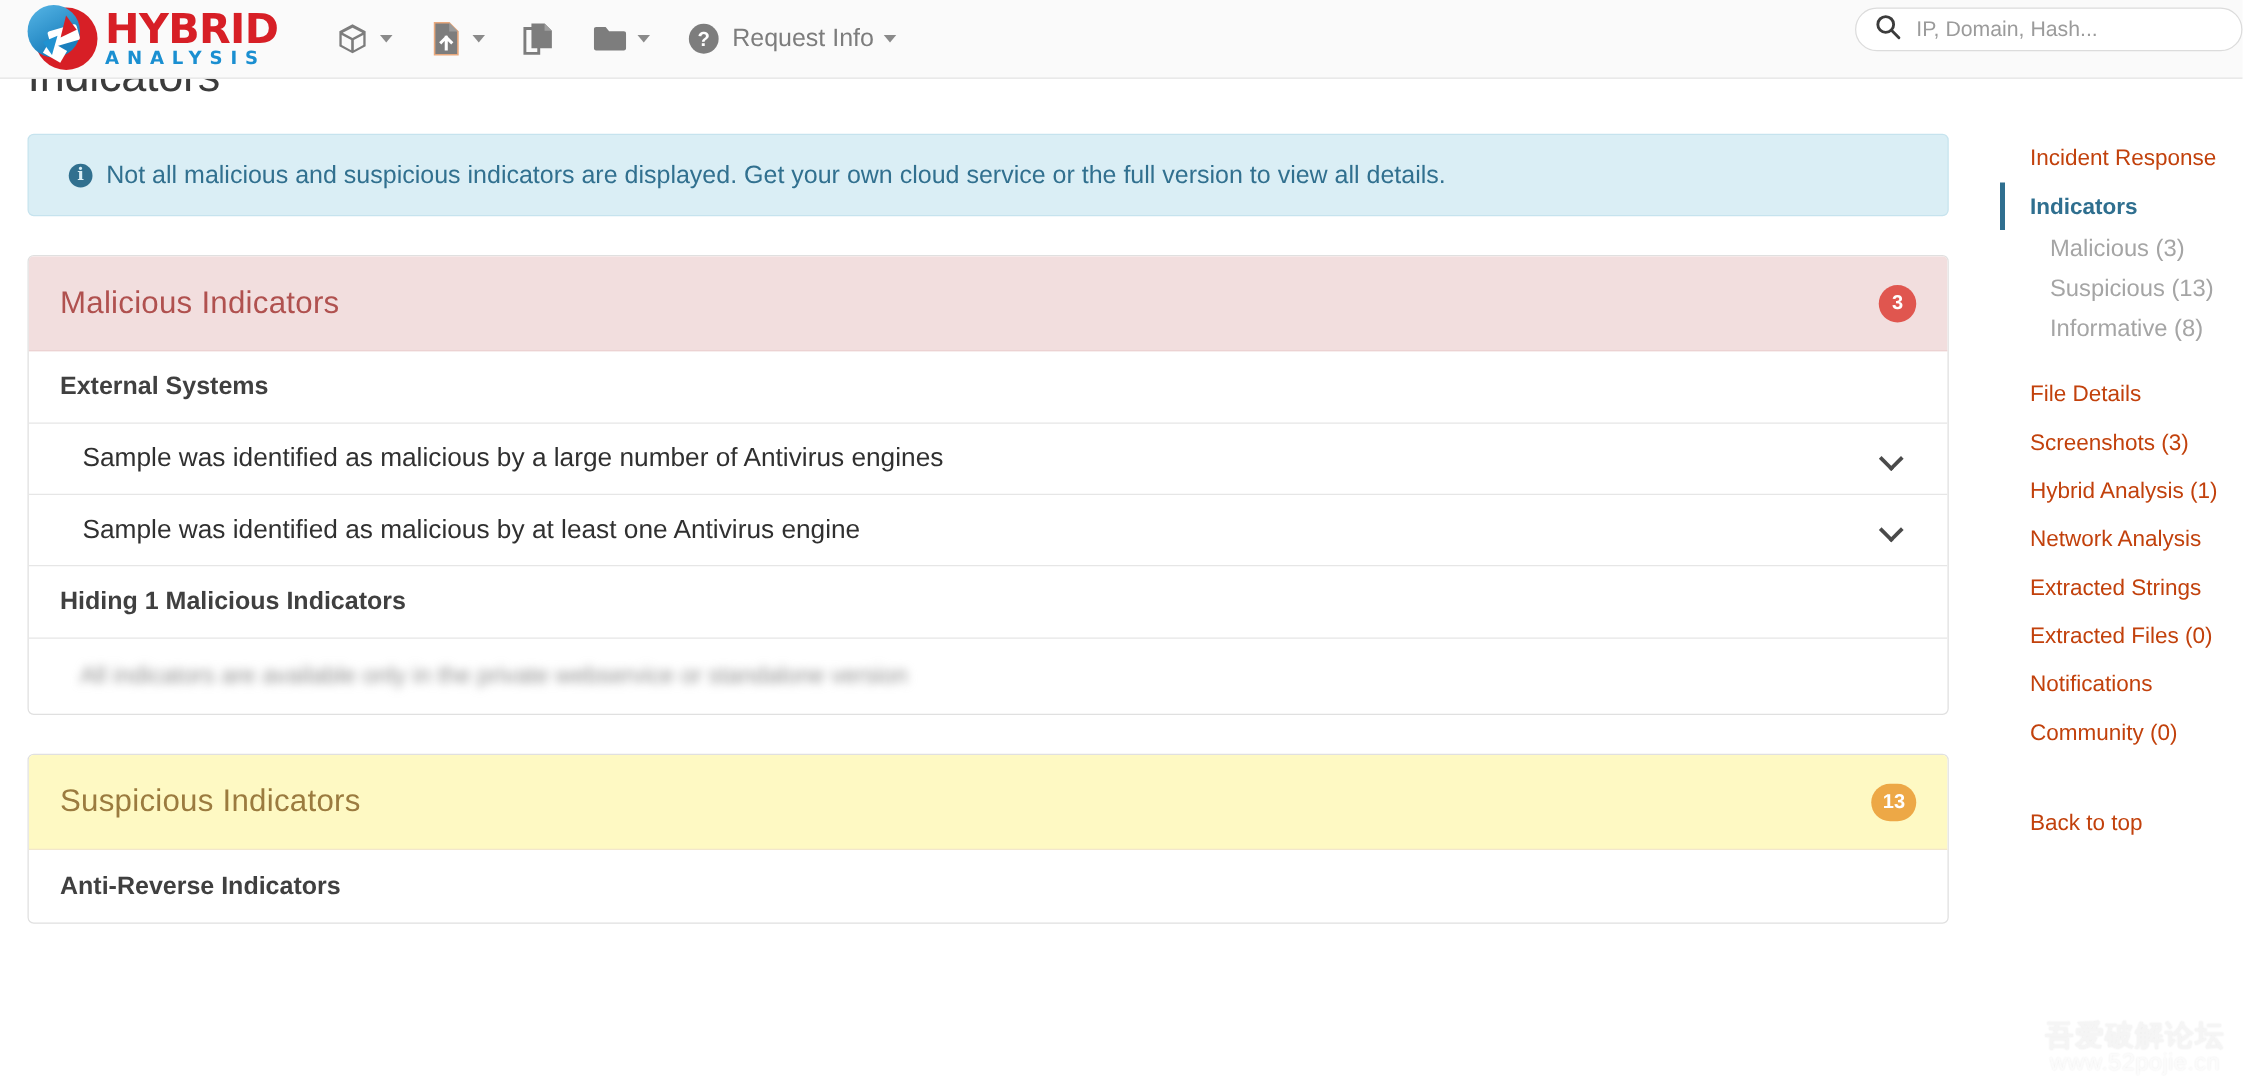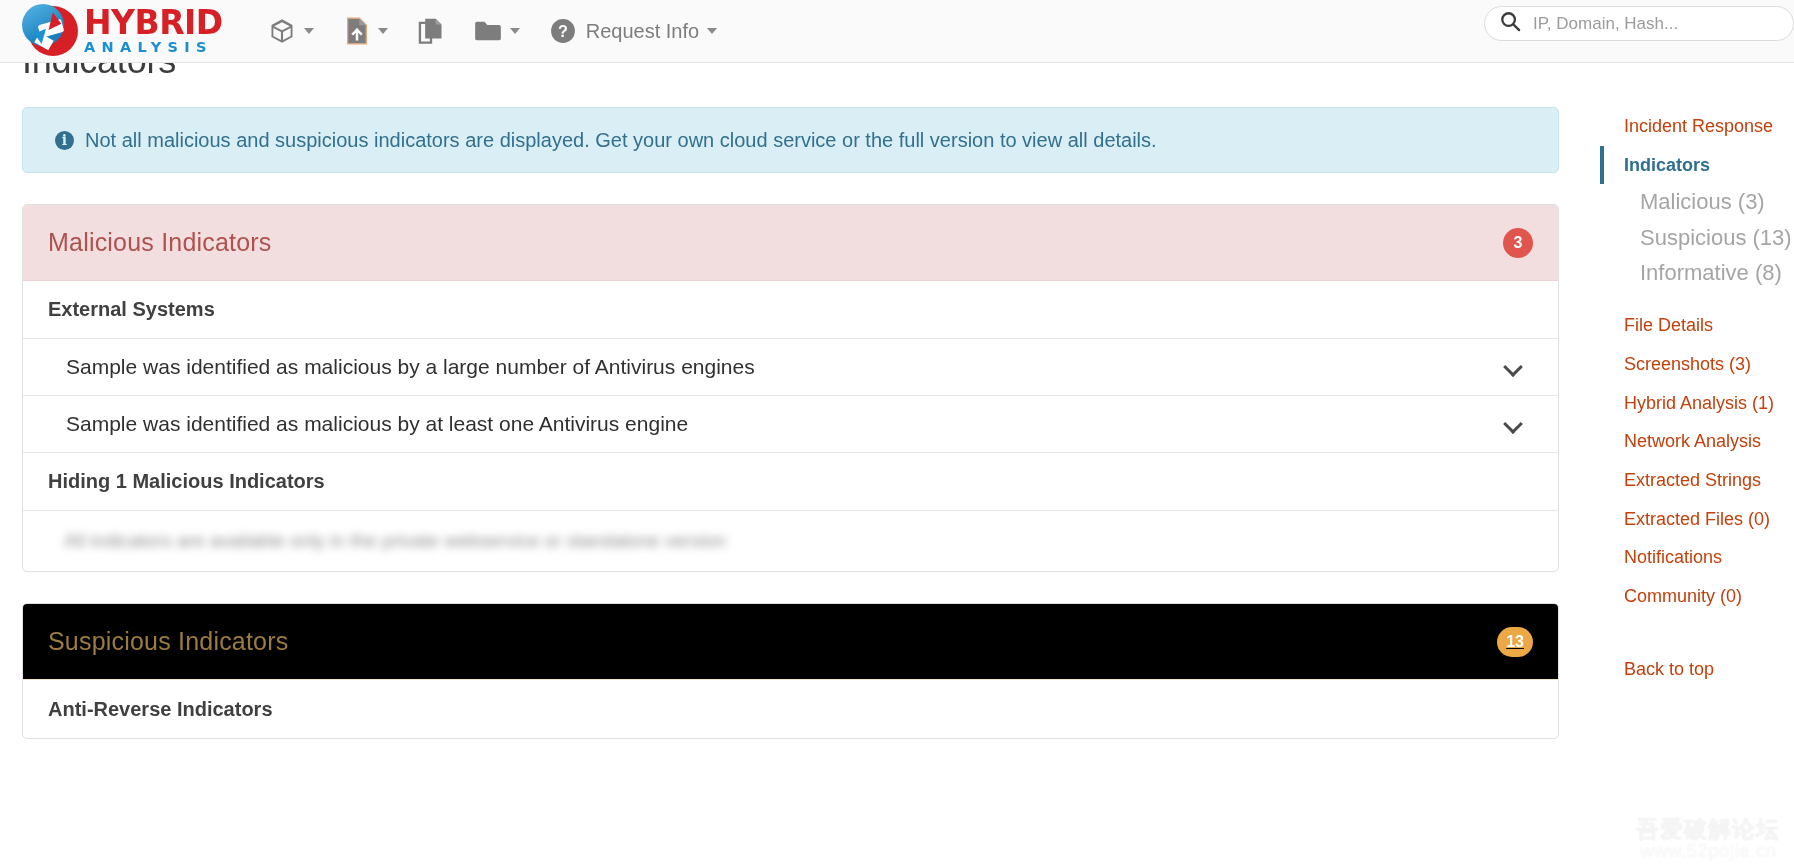--- a/index.html
+++ b/index.html
@@ -172,21 +172,21 @@
     border-radius: 5px;
     overflow: hidden;
     background: #fff;
   }
   .panel-head {
     display: flex; align-items: center; justify-content: space-between;
     padding: 22px 25px;
     height: 76px;
   }
   .panel-head.malicious { background: #f2dede; border-bottom: 1px solid #ecd2d2; }
-  .panel-head.suspicious { background: #000000; border-bottom: 1px solid #f2e7cc; text-decoration: underline; }
+  .panel-head.suspicious { background: #fef9c3; border-bottom: 1px solid #f2e7cc; }
   .panel-title { font-size: 25px; letter-spacing: 0.2px; }
   .panel-head.malicious .panel-title { color: #b0514f; }
   .panel-head.suspicious .panel-title { color: #9b7b3f; }
   .count-badge {
     min-width: 30px; height: 30px;
     border-radius: 15px;
     color: #fff; font-size: 16px; font-weight: bold;
     display: flex; align-items: center; justify-content: center;
     padding: 0 9px;
   }
@@ -250,21 +250,21 @@
     line-height: 1.15;
   }
   .side-link.active {
     color: #2f6f8f;
     font-weight: bold;
     border-left: 4px solid #2f6f8f;
     padding-left: 20px;
   }
   .side-link.sub {
     padding-left: 40px;
-    font-size: 22px;
+    font-size: 19px;
     color: #a5a5a5;
     padding-top: 5px; padding-bottom: 5px;
   }
   .side-gap { height: 16px; }
   .side-gap-lg { height: 34px; }
 
   
   .watermark {
     position: absolute;
     right: 14px; bottom: 4px;

